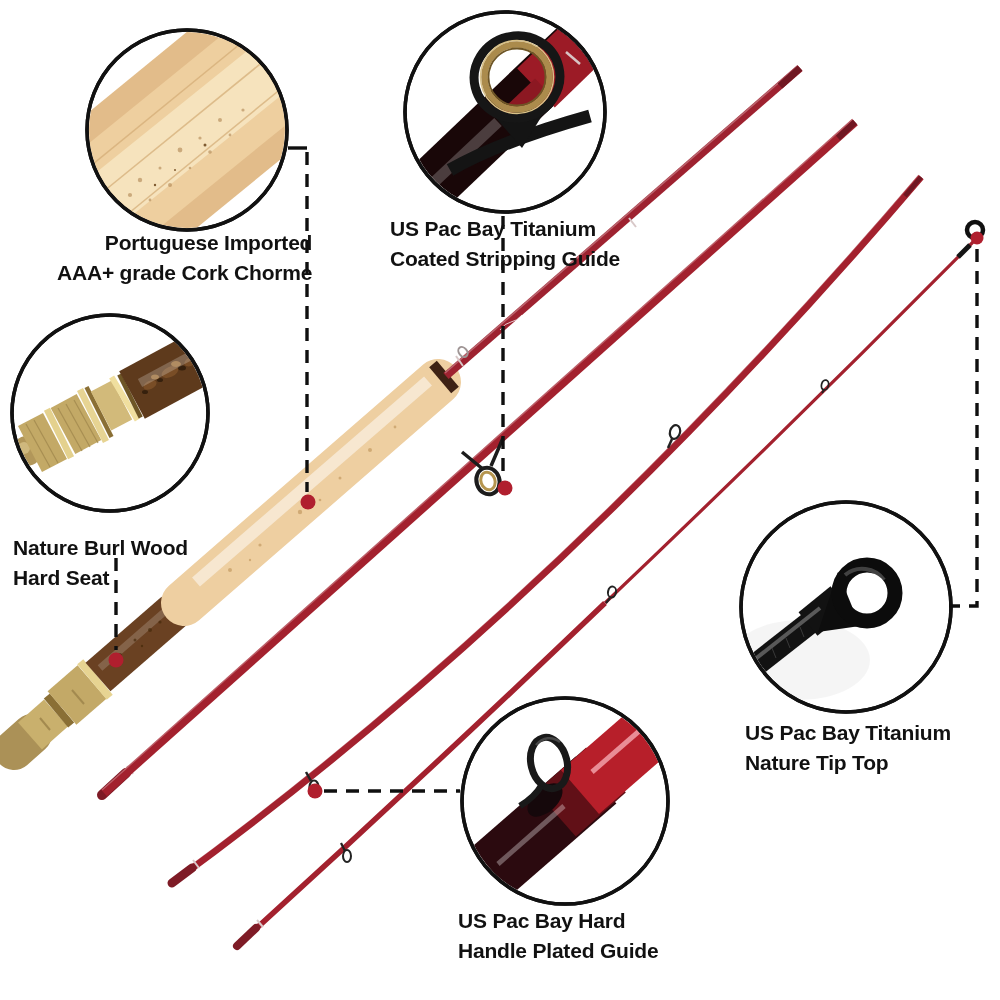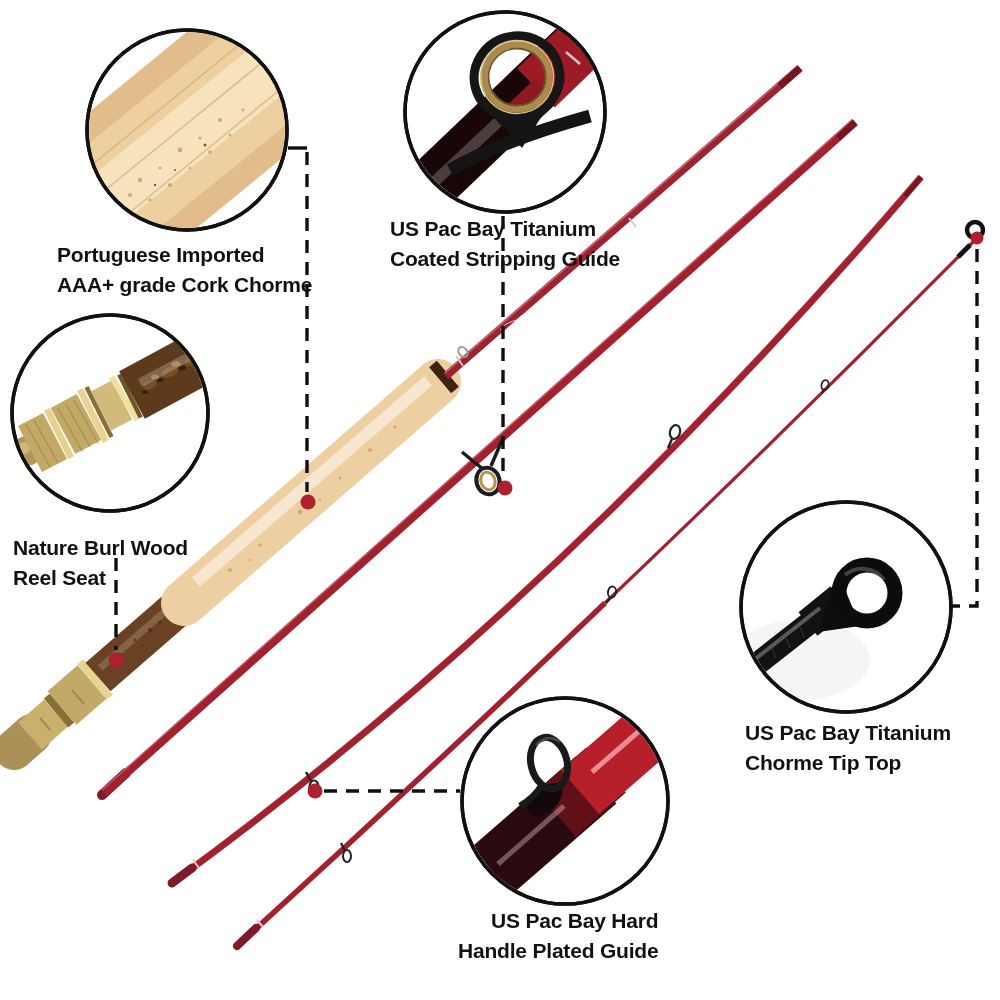--- a/index.html
+++ b/index.html
@@ -269,38 +269,38 @@
 
   <g fill="#b01f2e">
     <circle cx="308" cy="502" r="7.5"></circle>
     <circle cx="505" cy="488" r="7.5"></circle>
     <circle cx="116" cy="660" r="7.5"></circle>
     <circle cx="315" cy="791" r="7.5"></circle>
     <circle cx="977" cy="238" r="6.5"></circle>
   </g>
 </svg>
 
-  <div class="callout-label" style="left:57px;top:240px;">
+  <div class="callout-label" style="left:57px;top:228px;text-align:right;">
     <div>Portuguese Imported</div>
     <div>AAA+ grade Cork Chorme</div>
   </div>
 
   <div class="callout-label" style="left:390px;top:214px;">
     <div>US Pac Bay Titanium</div>
     <div>Coated Stripping Guide</div>
   </div>
 
   <div class="callout-label" style="left:13px;top:533px;">
     <div>Nature Burl Wood</div>
-    <div>Reel Seat</div>
+    <div>Hard Seat</div>
   </div>
 
   <div class="callout-label" style="left:745px;top:718px;">
     <div>US Pac Bay Titanium</div>
-    <div>Chorme Tip Top</div>
-  </div>
-
-  <div class="callout-label" style="left:458px;top:906px;text-align:right;">
+    <div>Nature Tip Top</div>
+  </div>
+
+  <div class="callout-label" style="left:458px;top:906px;">
     <div>US Pac Bay Hard</div>
     <div>Handle Plated Guide</div>
   </div>
 
 </div>
 
 </body></html>

